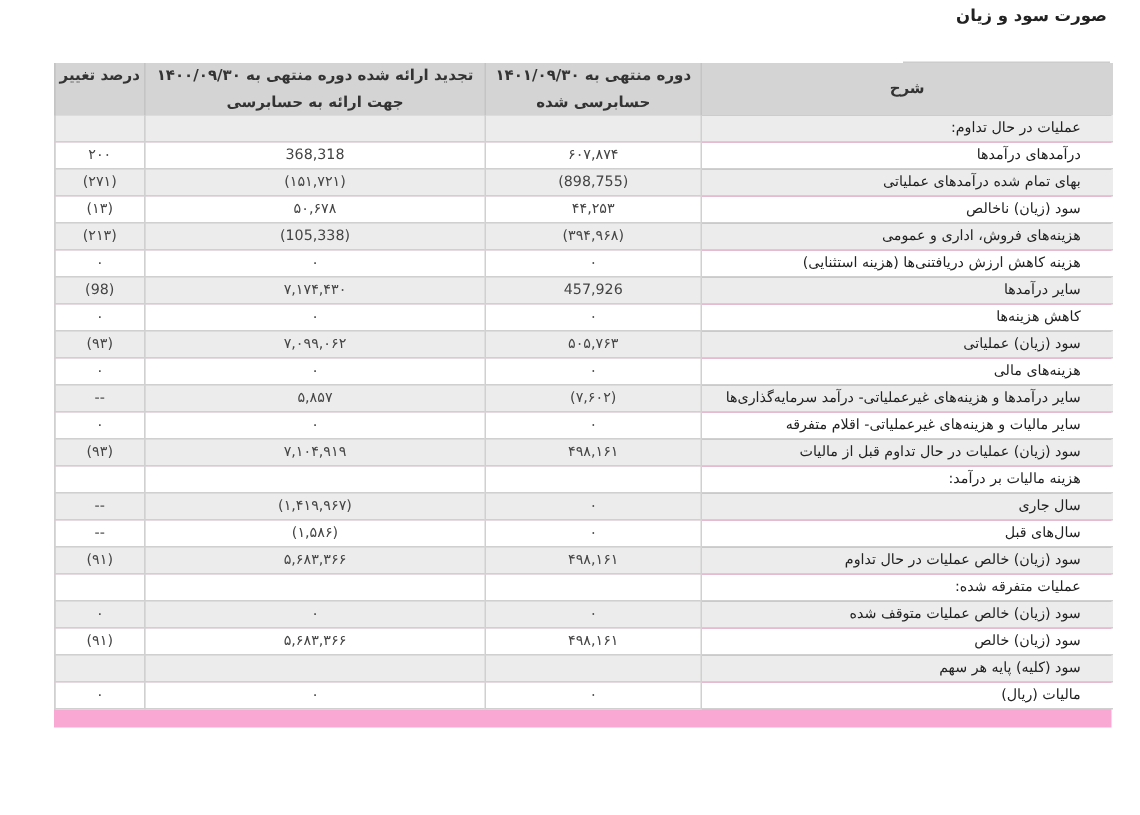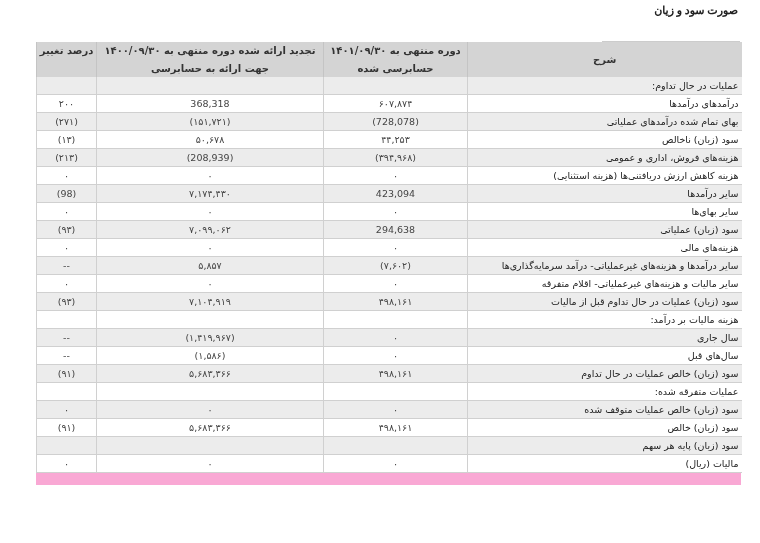--- a/index.html
+++ b/index.html
@@ -1,28 +1,28 @@
 <!DOCTYPE html>
 <html><head>
 <meta charset="utf-8">
 <style>
   html, body { margin:0; padding:0; background:#ffffff; }
   body { width:760px; height:543px; position:relative; overflow:hidden;
          font-family:"DejaVu Sans", sans-serif; color:#222; }
-  .title { position:absolute; right:22px; top:4px; font-size:11px; font-weight:bold; direction:rtl;font-family:Liberation Serif, serif; }
+  .title { position:absolute; right:22px; top:4px; font-size:11px; font-weight:bold; direction:rtl; }
   .unit-box { position:absolute; right:20px; top:41px; border:1px solid #ccc; background:#fff;
               font-size:10px; padding:3px 5px; direction:rtl; height:14px; line-height:14px; }
   .tbl-wrap { position:absolute; left:36px; top:42px; width:705px; background:#f9a8d4; padding-bottom:12px; }
   table { border-collapse:collapse; width:705px; direction:rtl; table-layout:fixed; }
   th { background:#d4d4d4; font-size:10px; font-weight:bold; color:#333; height:18px; line-height:18px;
        border-left:1px solid #c4c4c4; text-align:center; padding:0; }
   th.sub { height:17px; line-height:17px; }
   td { font-size:9.5px; height:17px; line-height:17px; border-bottom:1px solid #d0d0d0;
        border-left:1px solid #d0d0d0; text-align:center; padding:0; color:#444; }
-  td.desc { text-align:right; padding-right:3px; color:#222; white-space:nowrap; overflow:hidden; }
+  td.desc { text-align:right; padding-right:21px; color:#222; white-space:nowrap; overflow:hidden; }
   tr.alt td { background:#ececec; }
   tr.wht td { background:#ffffff;margin-left:20px; }
   col.c-desc { width:274px; } col.c-cur { width:144px; } col.c-prev { width:227px; } col.c-pct { width:60px; }
 </style>
 </head>
 <body>
 
 <div class="title">صورت سود و زیان</div>
 <div class="unit-box">کلیه مبالغ به میلیون ریال است</div>
 
@@ -54,57 +54,57 @@
           <td></td>
         </tr>
         <tr class="wht">
           <td class="desc">درآمدهای درآمدها</td>
           <td>۶۰۷,۸۷۴</td>
           <td>368,318</td>
           <td>۲۰۰</td>
         </tr>
         <tr class="alt">
           <td class="desc">بهای تمام شده درآمدهای عملیاتی</td>
-          <td>(728,078)</td>
+          <td>(898,755)</td>
           <td>(۱۵۱,۷۲۱)</td>
           <td>(۲۷۱)</td>
         </tr>
         <tr class="wht">
           <td class="desc">سود (زیان) ناخالص</td>
           <td>۴۴,۲۵۳</td>
           <td>۵۰,۶۷۸</td>
           <td>(۱۳)</td>
         </tr>
         <tr class="alt">
           <td class="desc">هزینه‌های فروش، اداری و عمومی</td>
           <td>(۳۹۴,۹۶۸)</td>
-          <td>(208,939)</td>
+          <td>(105,338)</td>
           <td>(۲۱۳)</td>
         </tr>
         <tr class="wht">
           <td class="desc">هزینه کاهش ارزش دریافتنی‌ها (هزینه استثنایی)</td>
           <td>۰</td>
           <td>۰</td>
           <td>۰</td>
         </tr>
         <tr class="alt">
           <td class="desc">سایر درآمدها</td>
-          <td>423,094</td>
+          <td>457,926</td>
           <td>۷,۱۷۴,۴۳۰</td>
           <td>(98)</td>
         </tr>
         <tr class="wht">
-          <td class="desc">سایر بهای‌ها</td>
+          <td class="desc">کاهش هزینه‌ها</td>
           <td>۰</td>
           <td>۰</td>
           <td>۰</td>
         </tr>
         <tr class="alt">
           <td class="desc">سود (زیان) عملیاتی</td>
-          <td>294,638</td>
+          <td>۵۰۵,۷۶۳</td>
           <td>۷,۰۹۹,۰۶۲</td>
           <td>(۹۳)</td>
         </tr>
         <tr class="wht">
           <td class="desc">هزینه‌های مالی</td>
           <td>۰</td>
           <td>۰</td>
           <td>۰</td>
         </tr>
         <tr class="alt">
@@ -161,21 +161,21 @@
           <td>۰</td>
           <td>۰</td>
         </tr>
         <tr class="wht">
           <td class="desc">سود (زیان) خالص</td>
           <td>۴۹۸,۱۶۱</td>
           <td>۵,۶۸۳,۳۶۶</td>
           <td>(۹۱)</td>
         </tr>
         <tr class="alt">
-          <td class="desc">سود (زیان) پایه هر سهم</td>
+          <td class="desc">سود (کلیه) پایه هر سهم</td>
           <td></td>
           <td></td>
           <td></td>
         </tr>
         <tr class="wht">
           <td class="desc">مالیات (ریال)</td>
           <td>۰</td>
           <td>۰</td>
           <td>۰</td>
         </tr>

